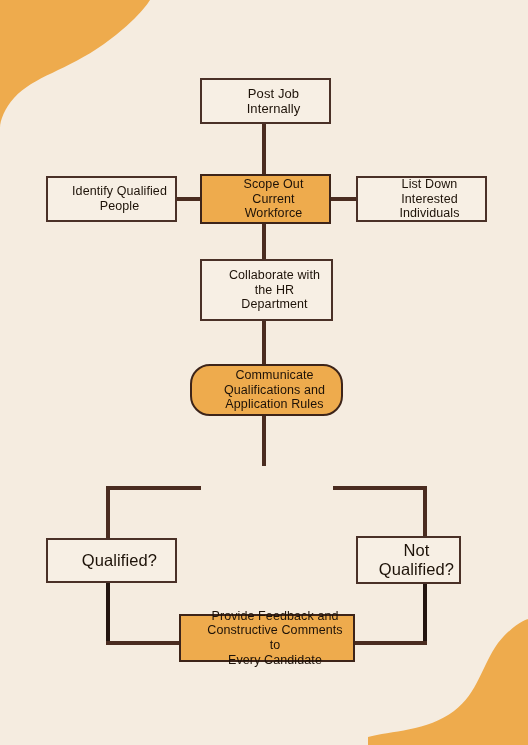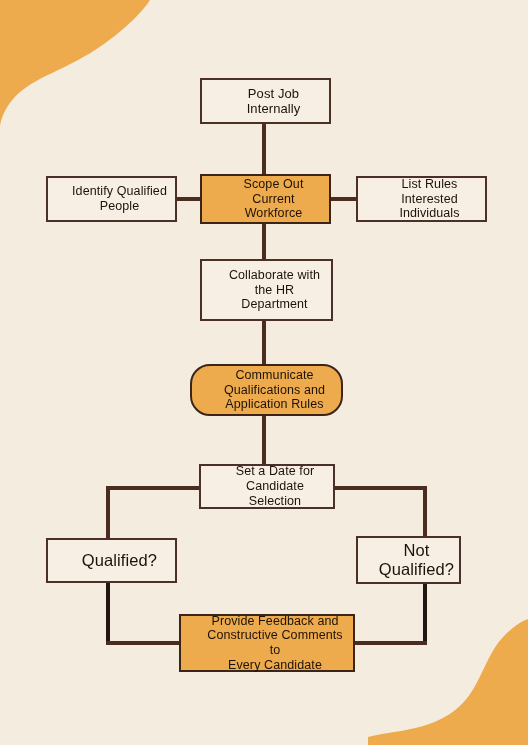--- a/index.html
+++ b/index.html
@@ -111,48 +111,44 @@
     <span class="node-text s12">Identify Qualified
 People</span>
   </div>
 
   <div class="node accent" style="left:200px; top:174px; width:131px; height:50px;">
     <span class="node-text s12">Scope Out Current
 Workforce</span>
   </div>
 
   <div class="node" style="left:356px; top:176px; width:131px; height:46px;">
-    <span class="node-text s12">List Rules Interested
+    <span class="node-text s12">List Down Interested
 Individuals</span>
   </div>
 
   <div class="node" style="left:200px; top:259px; width:133px; height:62px;">
     <span class="node-text s12">Collaborate with
 the HR Department</span>
   </div>
 
   <div class="node accent" style="left:190px; top:364px; width:153px; height:52px;border-radius:20px;">
     <span class="node-text s12">Communicate
 Qualifications and
 Application Rules</span>
   </div>
 
-  <div class="node" style="left:199px; top:464px; width:136px; height:45px;">
-    <span class="node-text s12">Set a Date for
-Candidate Selection</span>
-  </div>
 
   <div class="node" style="left:46px; top:538px; width:131px; height:45px;">
     <span class="node-text s16">Qualified?</span>
   </div>
 
   <div class="node" style="left:356px; top:536px; width:105px; height:48px;">
     <span class="node-text s16">Not
 Qualified?</span>
   </div>
 
-  <div class="node accent" style="left:179px; top:614px; width:176px; height:58px;">
+  <div class="node accent" style="left:179px; top:614px; width:176px; height:48px;">
     <span class="node-text s12">Provide Feedback and
 Constructive Comments to
 Every Candidate</span>
   </div>
 
 </div>
 
 </body></html>

